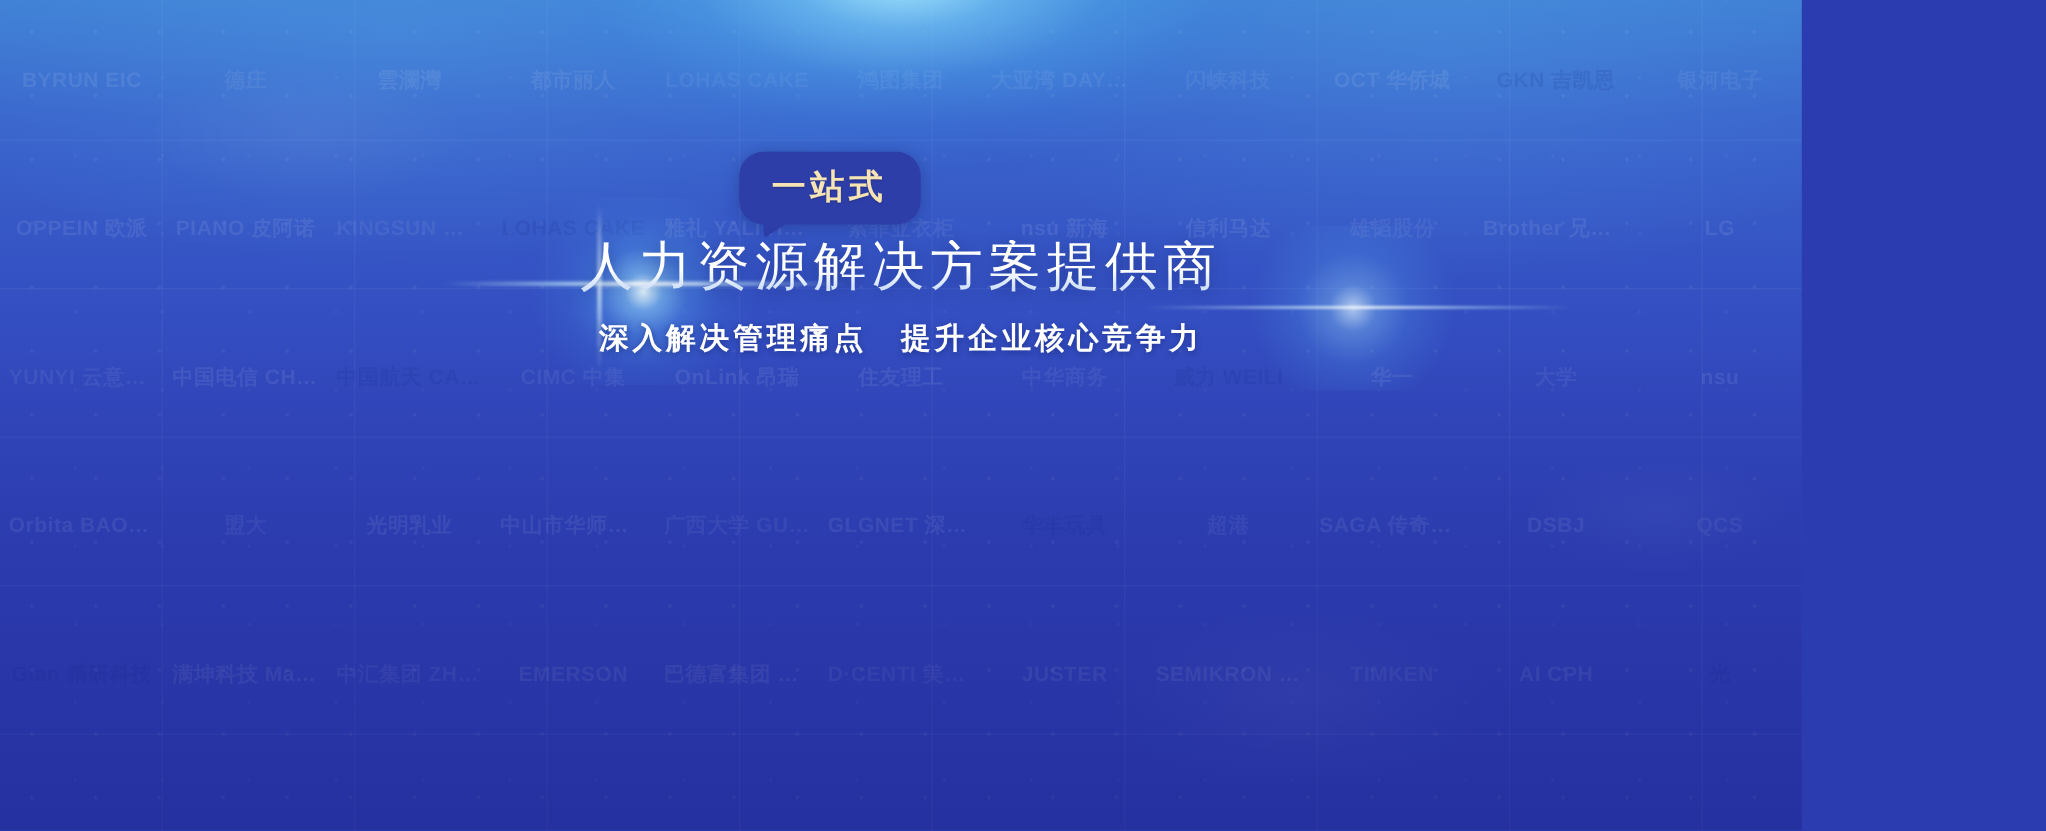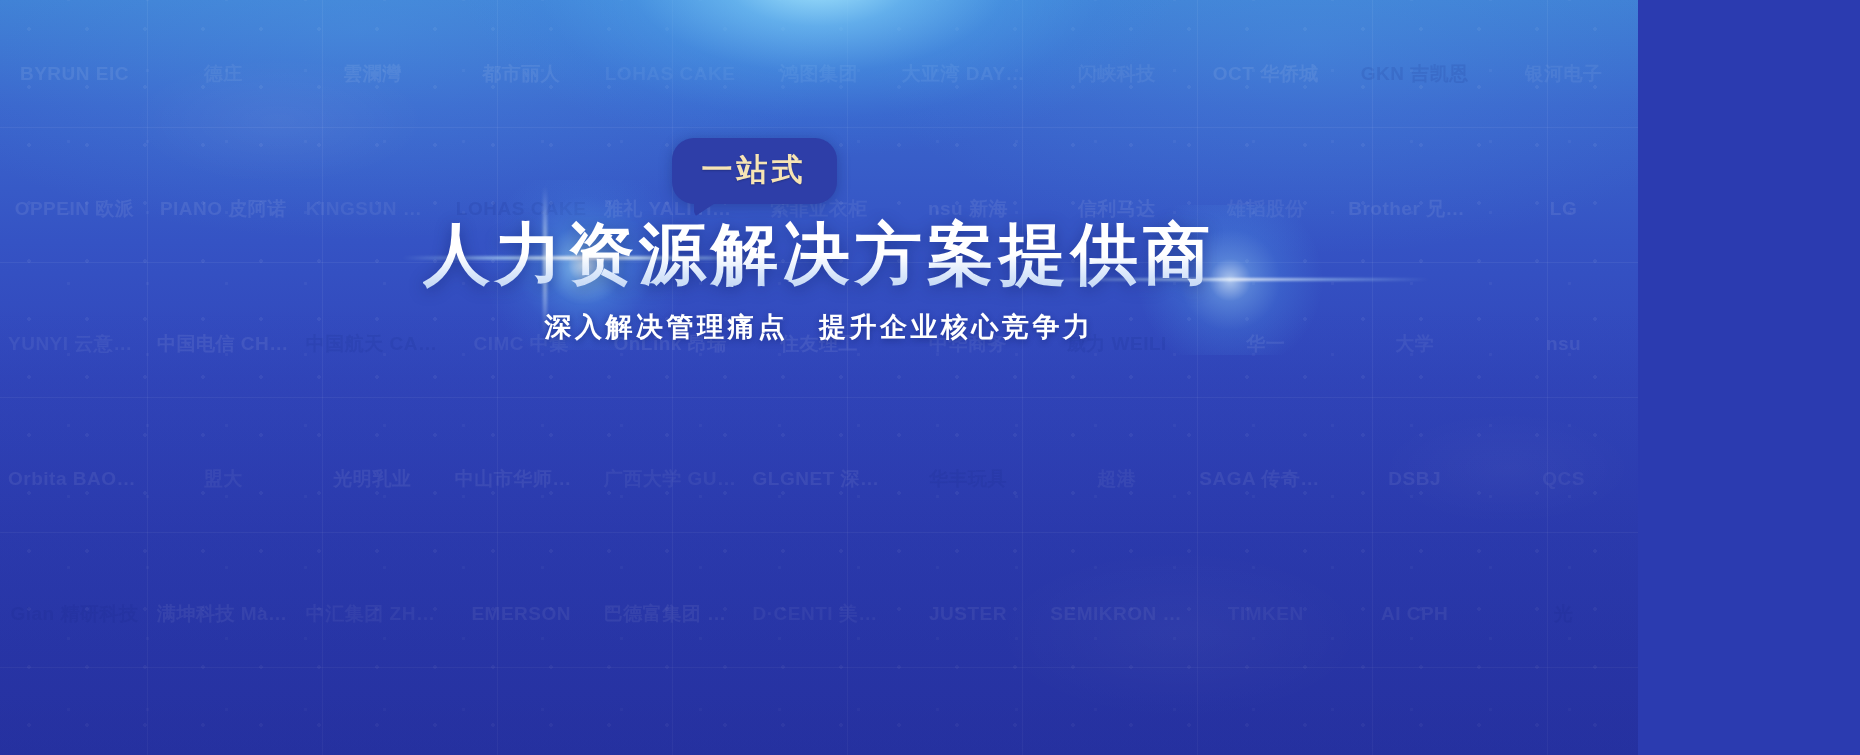--- a/index.html
+++ b/index.html
@@ -190,22 +190,22 @@
     font-weight:700;
     letter-spacing:4px;
     color:#f6e4b4;
     text-shadow:0 1px 2px rgba(0,0,0,.22);
     white-space:nowrap;
   }
 
   
   #headline {
     margin-top:14px;
-    font-size:67px;
-    font-weight:700;
+    font-size:48px;
+    font-weight:400;
     letter-spacing:5px;
     line-height:1.06;
     white-space:nowrap;
     color:#ffffff;
     background:linear-gradient(180deg,#ffffff 0%,#ffffff 52%,#dbe8fb 78%,#c2d6f4 100%);
     -webkit-background-clip:text;
     background-clip:text;
     -webkit-text-fill-color:transparent;
     filter:drop-shadow(0 3px 8px rgba(10,25,90,.45));
   }

